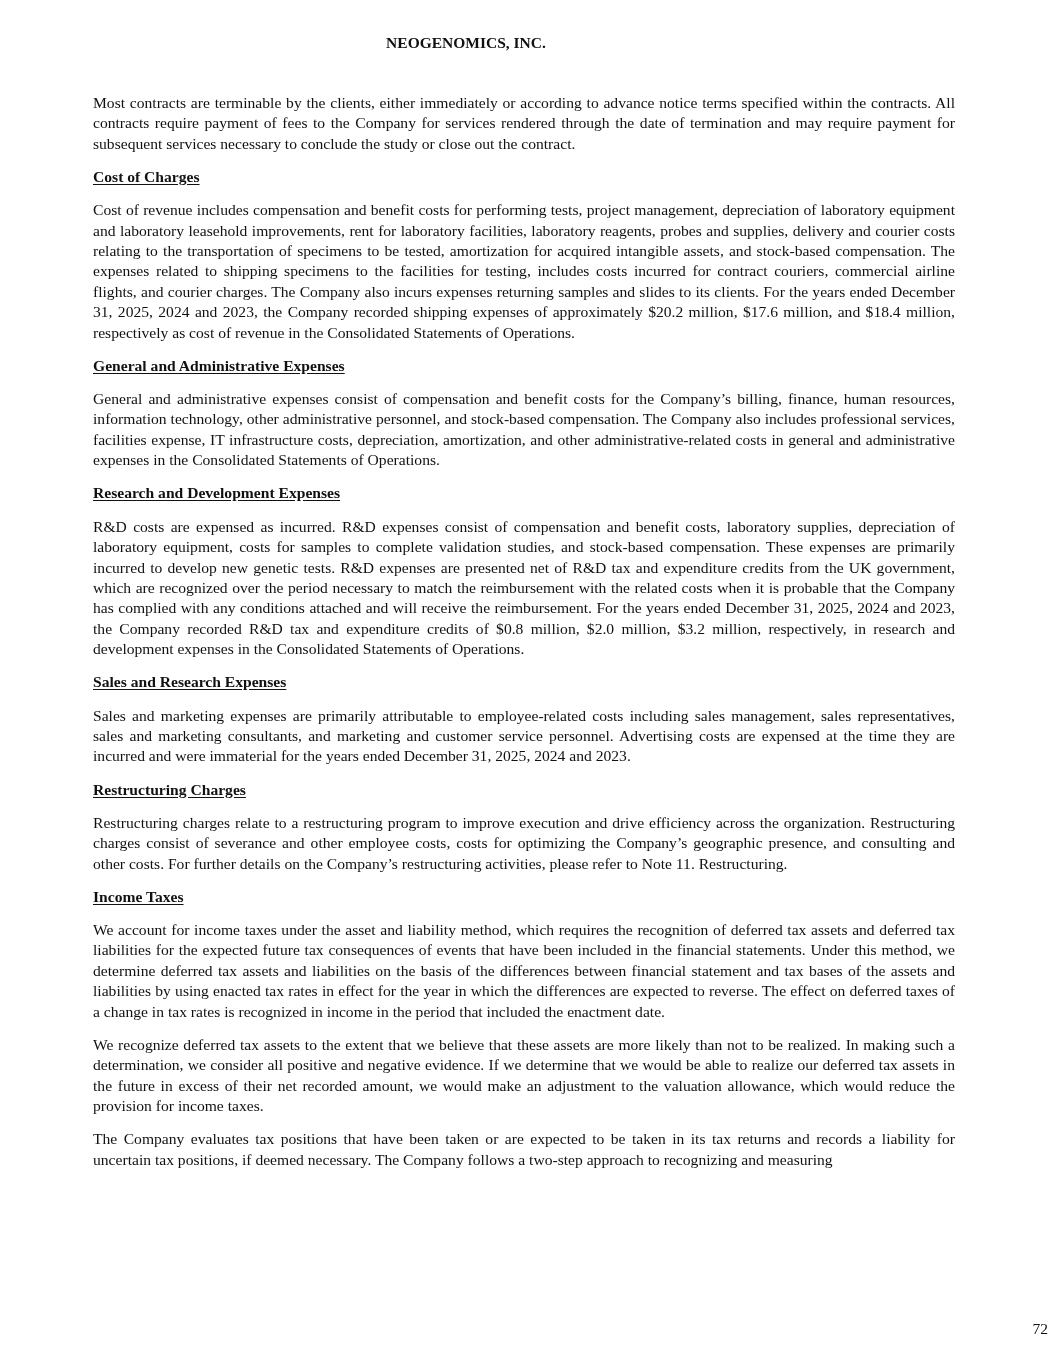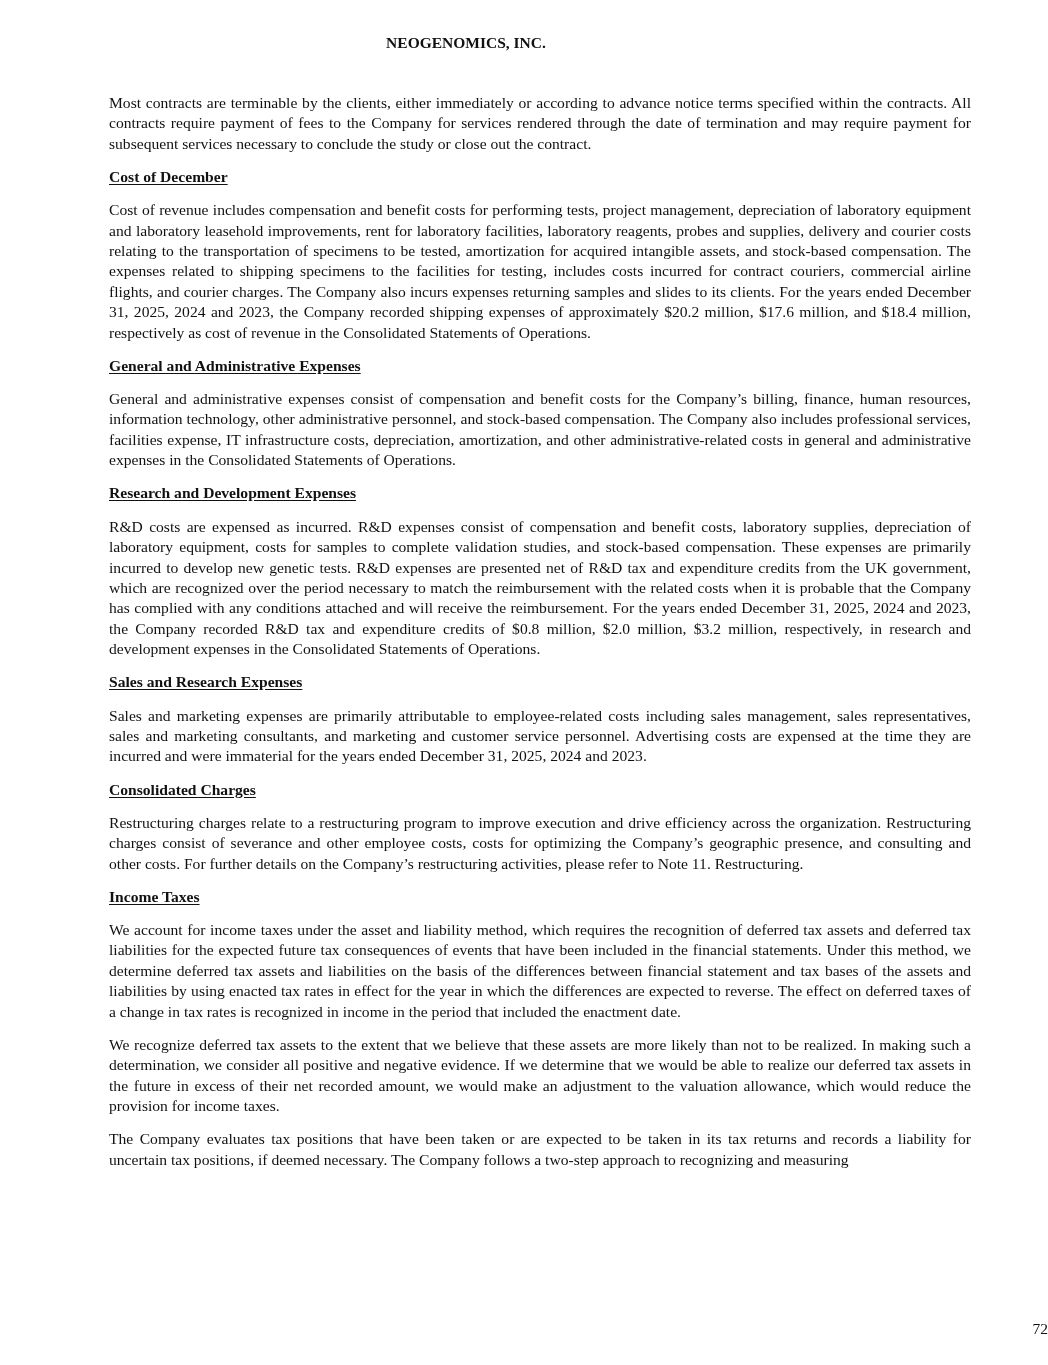--- a/index.html
+++ b/index.html
@@ -21,21 +21,21 @@
       left: 0;
       width: 932px;
       text-align: center;
       font-weight: bold;
       font-size: 15.5px;
       letter-spacing: 0px;
     }
     .content {
       position: absolute;
       top: 93px;
-      left: 109px;
+      left: 93px;
       width: 862px;
       font-size: 15.6px;
       line-height: 20.4px;
     }
     .para {
       margin: 0 0 12.8px 0;
       text-align: justify;
       text-justify: inter-word;
     }
     .heading {
@@ -55,41 +55,41 @@
   </style>
 </head>
 <body>
 
 <div class="page-header">NEOGENOMICS, INC.</div>
 
 <div class="content">
   <p class="para">Most contracts are terminable by the clients, either immediately or according to advance notice terms specified within the contracts. All contracts require payment of fees to the Company for services rendered through the date of termination and may require payment for subsequent services necessary to conclude the study or close out the contract.</p>
 
   <div>
-    <p class="heading">Cost of December</p>
+    <p class="heading">Cost of Charges</p>
     <p class="para">Cost of revenue includes compensation and benefit costs for performing tests, project management, depreciation of laboratory equipment and laboratory leasehold improvements, rent for laboratory facilities, laboratory reagents, probes and supplies, delivery and courier costs relating to the transportation of specimens to be tested, amortization for acquired intangible assets, and stock-based compensation. The expenses related to shipping specimens to the facilities for testing, includes costs incurred for contract couriers, commercial airline flights, and courier charges. The Company also incurs expenses returning samples and slides to its clients. For the years ended December 31, 2025, 2024 and 2023, the Company recorded shipping expenses of approximately $20.2 million, $17.6 million, and $18.4 million, respectively as cost of revenue in the Consolidated Statements of Operations.</p>
   </div>
 
   <div>
     <p class="heading">General and Administrative Expenses</p>
     <p class="para">General and administrative expenses consist of compensation and benefit costs for the Company’s billing, finance, human resources, information technology, other administrative personnel, and stock-based compensation. The Company also includes professional services, facilities expense, IT infrastructure costs, depreciation, amortization, and other administrative-related costs in general and administrative expenses in the Consolidated Statements of Operations.</p>
   </div>
 
   <div>
     <p class="heading">Research and Development Expenses</p>
     <p class="para">R&amp;D costs are expensed as incurred. R&amp;D expenses consist of compensation and benefit costs, laboratory supplies, depreciation of laboratory equipment, costs for samples to complete validation studies, and stock-based compensation. These expenses are primarily incurred to develop new genetic tests. R&amp;D expenses are presented net of R&amp;D tax and expenditure credits from the UK government, which are recognized over the period necessary to match the reimbursement with the related costs when it is probable that the Company has complied with any conditions attached and will receive the reimbursement. For the years ended December 31, 2025, 2024 and 2023, the Company recorded R&amp;D tax and expenditure credits of $0.8 million, $2.0 million, $3.2 million, respectively, in research and development expenses in the Consolidated Statements of Operations.</p>
   </div>
 
   <div>
     <p class="heading">Sales and Research Expenses</p>
     <p class="para">Sales and marketing expenses are primarily attributable to employee-related costs including sales management, sales representatives, sales and marketing consultants, and marketing and customer service personnel. Advertising costs are expensed at the time they are incurred and were immaterial for the years ended December 31, 2025, 2024 and 2023.</p>
   </div>
 
   <div>
-    <p class="heading">Consolidated Charges</p>
+    <p class="heading">Restructuring Charges</p>
     <p class="para">Restructuring charges relate to a restructuring program to improve execution and drive efficiency across the organization. Restructuring charges consist of severance and other employee costs, costs for optimizing the Company’s geographic presence, and consulting and other costs. For further details on the Company’s restructuring activities, please refer to Note 11. Restructuring.</p>
   </div>
 
   <div>
     <p class="heading">Income Taxes</p>
     <p class="para">We account for income taxes under the asset and liability method, which requires the recognition of deferred tax assets and deferred tax liabilities for the expected future tax consequences of events that have been included in the financial statements. Under this method, we determine deferred tax assets and liabilities on the basis of the differences between financial statement and tax bases of the assets and liabilities by using enacted tax rates in effect for the year in which the differences are expected to reverse. The effect on deferred taxes of a change in tax rates is recognized in income in the period that included the enactment date.</p>
     <p class="para">We recognize deferred tax assets to the extent that we believe that these assets are more likely than not to be realized. In making such a determination, we consider all positive and negative evidence. If we determine that we would be able to realize our deferred tax assets in the future in excess of their net recorded amount, we would make an adjustment to the valuation allowance, which would reduce the provision for income taxes.</p>
     <p class="para">The Company evaluates tax positions that have been taken or are expected to be taken in its tax returns and records a liability for uncertain tax positions, if deemed necessary. The Company follows a two-step approach to recognizing and measuring</p>
   </div>
 </div>

